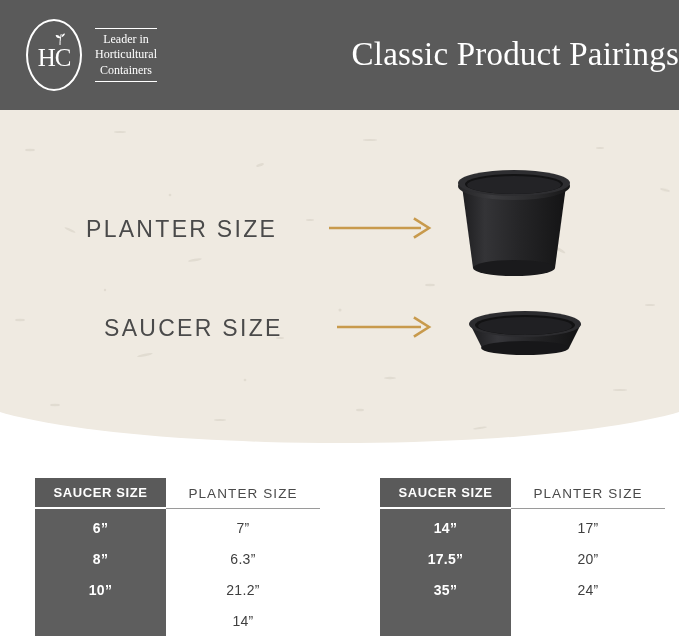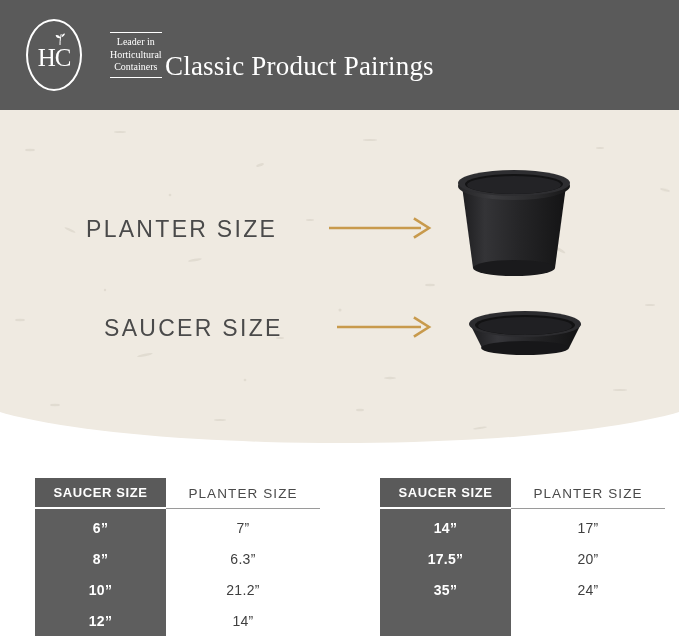--- a/index.html
+++ b/index.html
@@ -68,46 +68,45 @@
     letter-spacing: -1px;
     line-height: 1;
   }
   .logo-leaf {
     position: absolute;
     left: 50%;
     top: 13px;
     transform: translateX(-2px);
   }
   .logo-tagline {
-    margin-left: 28px;
+    margin-left: 13px;
     color: #ffffff;
     font-family: "Liberation Serif", serif;
-    font-size: 10px;
+    font-size: 12px;
     line-height: 1.28;
     text-align: center;
     padding: 3px 0 3px 0;
     border-top: 1px solid #ffffff;
     border-bottom: 1px solid #ffffff;
     white-space: nowrap;
   }
 
   .header-title {
     position: absolute;
     left: 0;
     right: 0;
     top: 50%;
     transform: translateY(-52%);
-    text-align: left;
+    text-align: right;
     padding-left: 165px;
     color: #ffffff;
     font-family: "Liberation Serif", serif;
-    font-size: 27px;
+    font-size: 33px;
     font-weight: 400;
     letter-spacing: 0.2px;
-    margin-top: 12px;
   }
 
   
   .hero {
     position: absolute;
     left: 0; top: 110px;
     width: 679px;
     height: 333px;
     overflow: hidden;
   }
@@ -383,21 +382,20 @@
 
   <div class="size-table table-left">
     <div class="col-saucer">
       <div class="col-saucer-head">
         <span>SAUCER SIZE</span>
       </div>
       <div class="col-saucer-body">
         <div class="saucer-cell">6”</div>
         <div class="saucer-cell">8”</div>
         <div class="saucer-cell">10”</div>
-        <div class="saucer-cell">12”</div>
       </div>
     </div>
     <div class="col-planter">
       <div class="col-planter-head">
         <span>PLANTER SIZE</span>
       </div>
       <div class="col-planter-body">
         <div class="planter-cell">7”</div>
         <div class="planter-cell">6.3”</div>
         <div class="planter-cell">21.2”</div>

